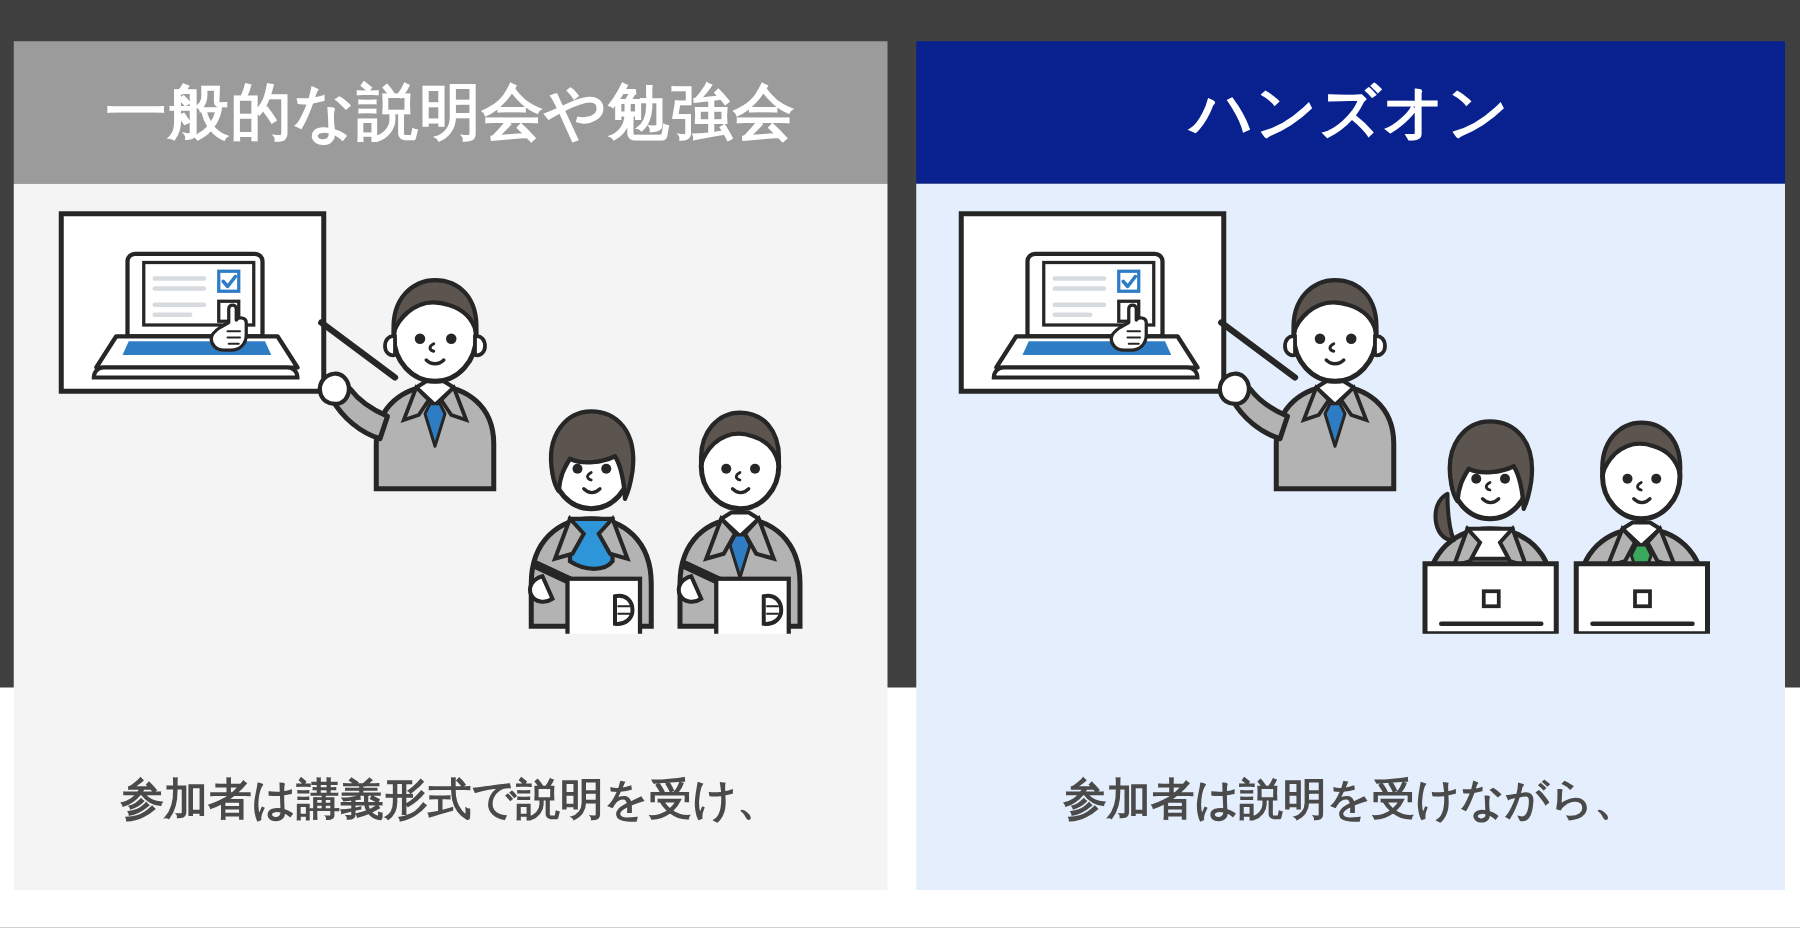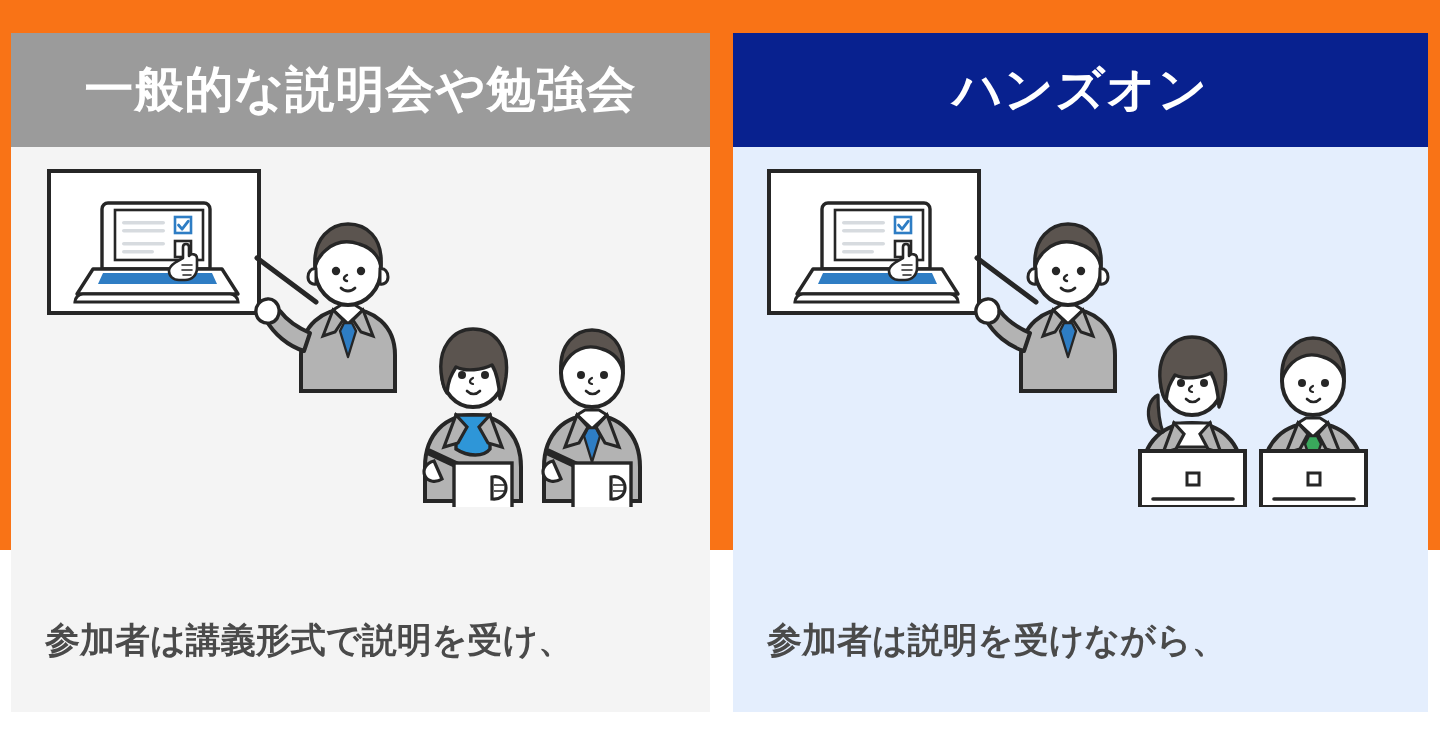--- a/index.html
+++ b/index.html
@@ -1,21 +1,21 @@
 <!DOCTYPE html>
 <html><head>
 <meta charset="utf-8">
 <style>
   html,body{margin:0;padding:0;background:#ffffff;}
   body{
     width:1440px;height:742px;
     font-family:"Liberation Sans","DejaVu Sans",sans-serif;
     overflow:hidden;
   }
-  .stage{position:relative;width:1440px;height:550px;background:#f97316;}
+  .stage{position:relative;width:1440px;height:550px;background:#404040;}
 
   .panel{position:absolute;top:33px;width:699px;height:679px;display:flex;flex-direction:column;}
   .panel.left{left:11px;}
   .panel.right{left:733px;width:695px;}
 
   .panel-header{
     height:114px;
     display:flex;align-items:center;justify-content:center;
     color:#ffffff;
     font-weight:bold;
@@ -29,22 +29,22 @@
     flex:1;position:relative;
     box-sizing:border-box;
   }
   .panel.left  .panel-body{background:#f4f4f4;}
   .panel.right .panel-body{background:#e4eefd;}
 
   .art{position:absolute;left:0;top:0;width:100%;height:360px;}
   .art svg{display:block;width:100%;height:100%;}
 
   .caption{
-    position:absolute;left:16px;right:0;bottom:46px;
-    text-align:left;
+    position:absolute;left:0;right:0;bottom:46px;
+    text-align:center;
     color:#4a4a4a;
     font-weight:bold;
     font-size:35px;
     line-height:1.45;
     padding:0 18px;
     box-sizing:border-box;
   }
   .caption .line{display:block;white-space:nowrap;}
 </style>
 </head>

